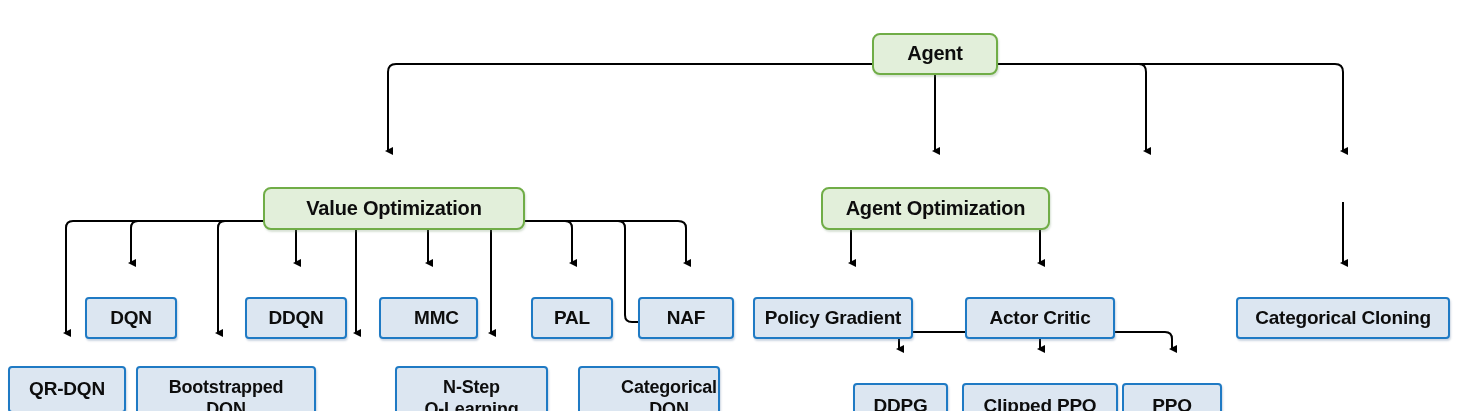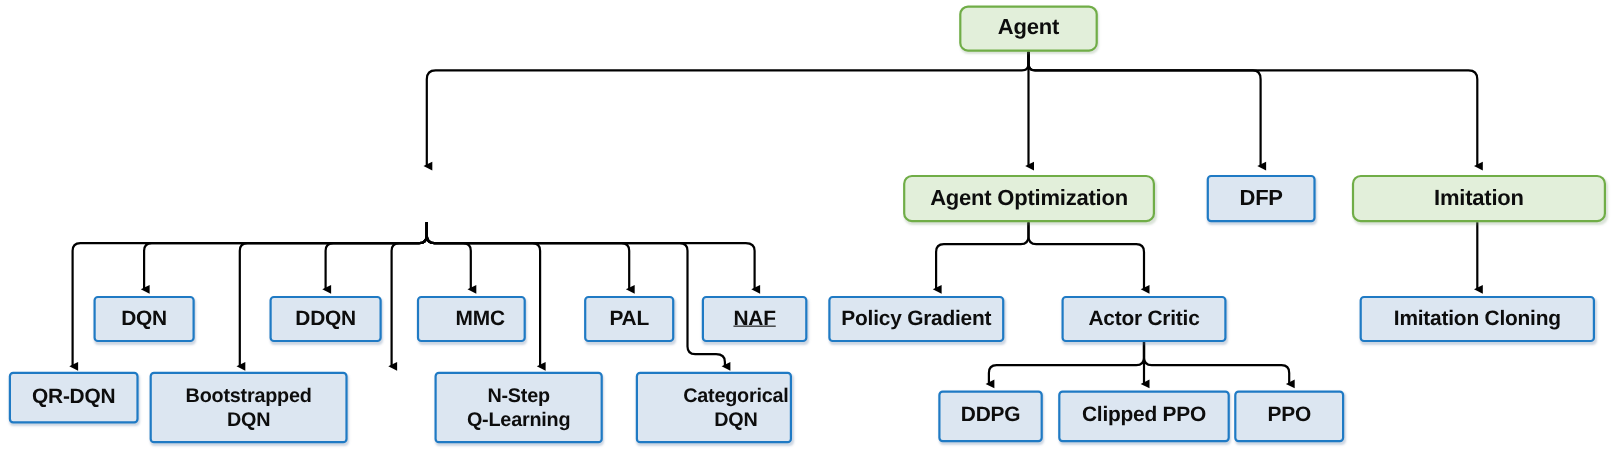--- a/index.html
+++ b/index.html
@@ -15,20 +15,21 @@
     position:absolute;
     box-sizing:border-box;
     display:flex;align-items:center;justify-content:center;
     text-align:center;
     font-weight:bold;
     color:#0d0d0d;
     line-height:1.18;
     z-index:2;
     white-space:pre-line;
     letter-spacing:-0.2px;
+    margin-top:28px;
   }
   .node.green{
     background:#e2efda;
     border:2px solid #70ad47;
     border-radius:8px;
     box-shadow:1px 2px 2px rgba(120,150,110,0.28);
   }
   .node.blue{
     background:#dce6f1;
     border:2px solid #1f7ac4;
@@ -74,34 +75,33 @@
       <path d="M1040,311 L1040,325 Q1040,332 1033,332 L906,332 Q899,332 899,339 L899,349"></path>
       <path d="M1040,311 L1040,349"></path>
       <path d="M1040,311 L1040,325 Q1040,332 1047,332 L1165,332 Q1172,332 1172,339 L1172,349"></path>
 
       <path d="M1343,202 L1343,263"></path>
     </g>
   </svg>
 
   <div class="node green fs20" style="left:872px;top:5px;width:126px;height:42px;">Agent</div>
 
+  <div class="node green fs20" style="left:263px;top:159px;width:262px;height:43px;">Value Optimization</div>
   <div class="node green fs20" style="left:821px;top:159px;width:229px;height:43px;">Agent Optimization</div>
-  <div class="node blue fs20" style="left:1097px;top:159px;width:99px;height:43px;">DFP</div>
-  <div class="node green fs20" style="left:1229px;top:159px;width:231px;height:43px;">Imitation</div>
 
   <div class="node blue fs19" style="left:85px;top:269px;width:92px;height:42px;">DQN</div>
   <div class="node blue fs19" style="left:245px;top:269px;width:102px;height:42px;">DDQN</div>
   <div class="node blue fs19" style="left:379px;top:269px;width:99px;height:42px;padding-left:16px;">MMC</div>
   <div class="node blue fs19" style="left:531px;top:269px;width:82px;height:42px;">PAL</div>
-  <div class="node blue fs19" style="left:638px;top:269px;width:96px;height:42px;text-decoration:underline;">NAF</div>
+  <div class="node blue fs19" style="left:638px;top:269px;width:96px;height:42px;">NAF</div>
 
   <div class="node blue fs19" style="left:753px;top:269px;width:160px;height:42px;">Policy Gradient</div>
   <div class="node blue fs19" style="left:965px;top:269px;width:150px;height:42px;">Actor Critic</div>
 
-  <div class="node blue fs19" style="left:1236px;top:269px;width:214px;height:42px;">Imitation Cloning</div>
+  <div class="node blue fs19" style="left:1236px;top:269px;width:214px;height:42px;">Categorical Cloning</div>
 
   <div class="node blue fs19" style="left:8px;top:338px;width:118px;height:47px;">QR-DQN</div>
   <div class="node blue fs18" style="left:136px;top:338px;width:180px;height:65px;">Bootstrapped
 DQN</div>
   <div class="node blue fs18" style="left:395px;top:338px;width:153px;height:65px;">N-Step
 Q-Learning</div>
   <div class="node blue fs18" style="left:578px;top:338px;width:142px;height:65px;padding-left:40px;">Categorical
 DQN</div>
 
   <div class="node blue fs19" style="left:853px;top:355px;width:95px;height:47px;">DDPG</div>

